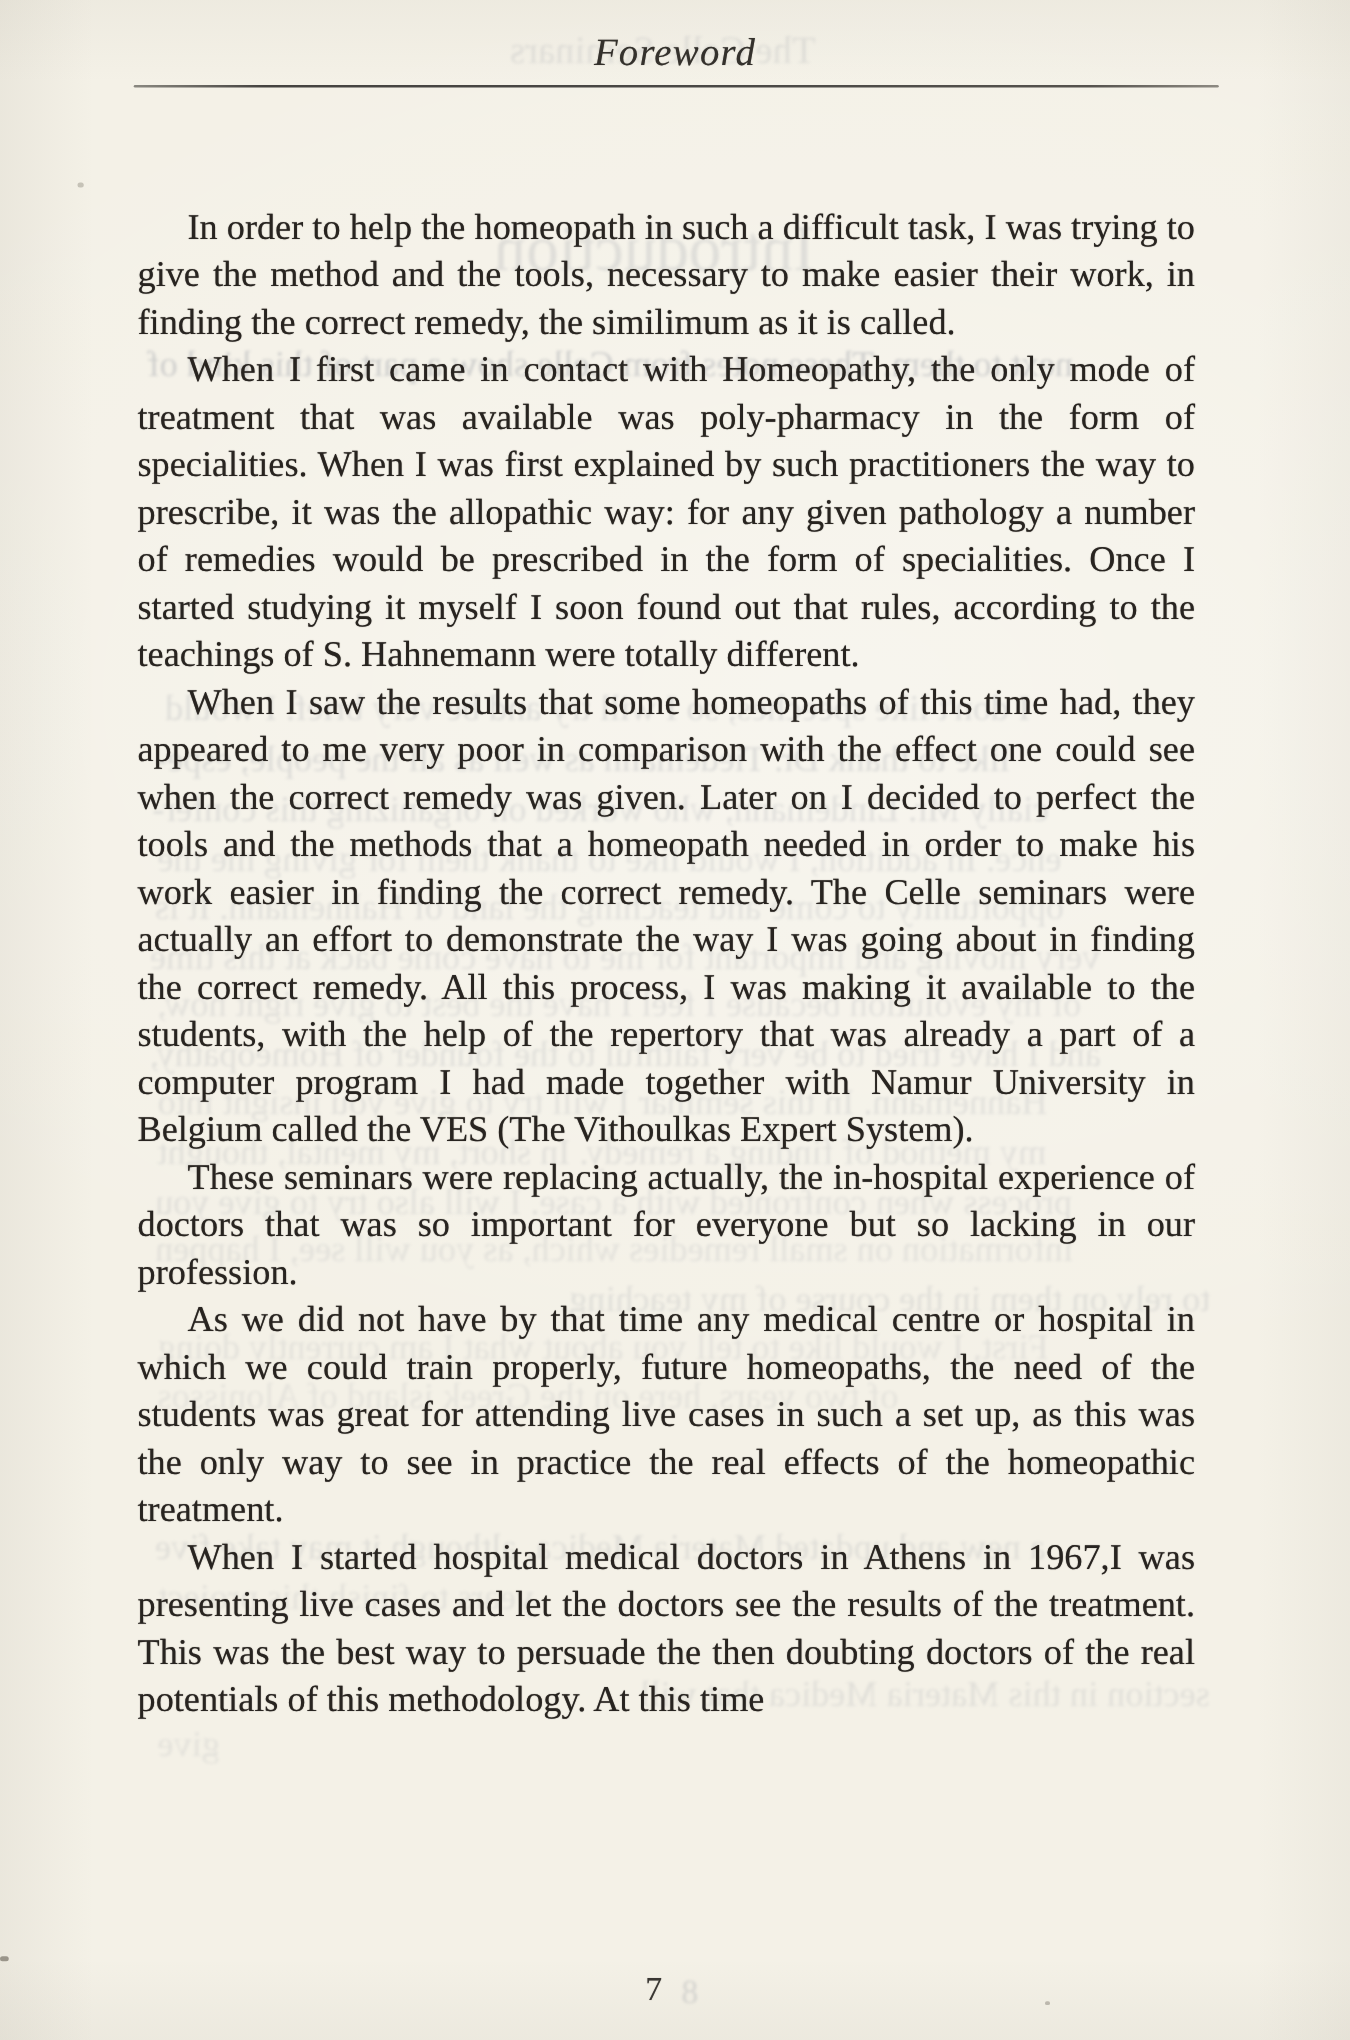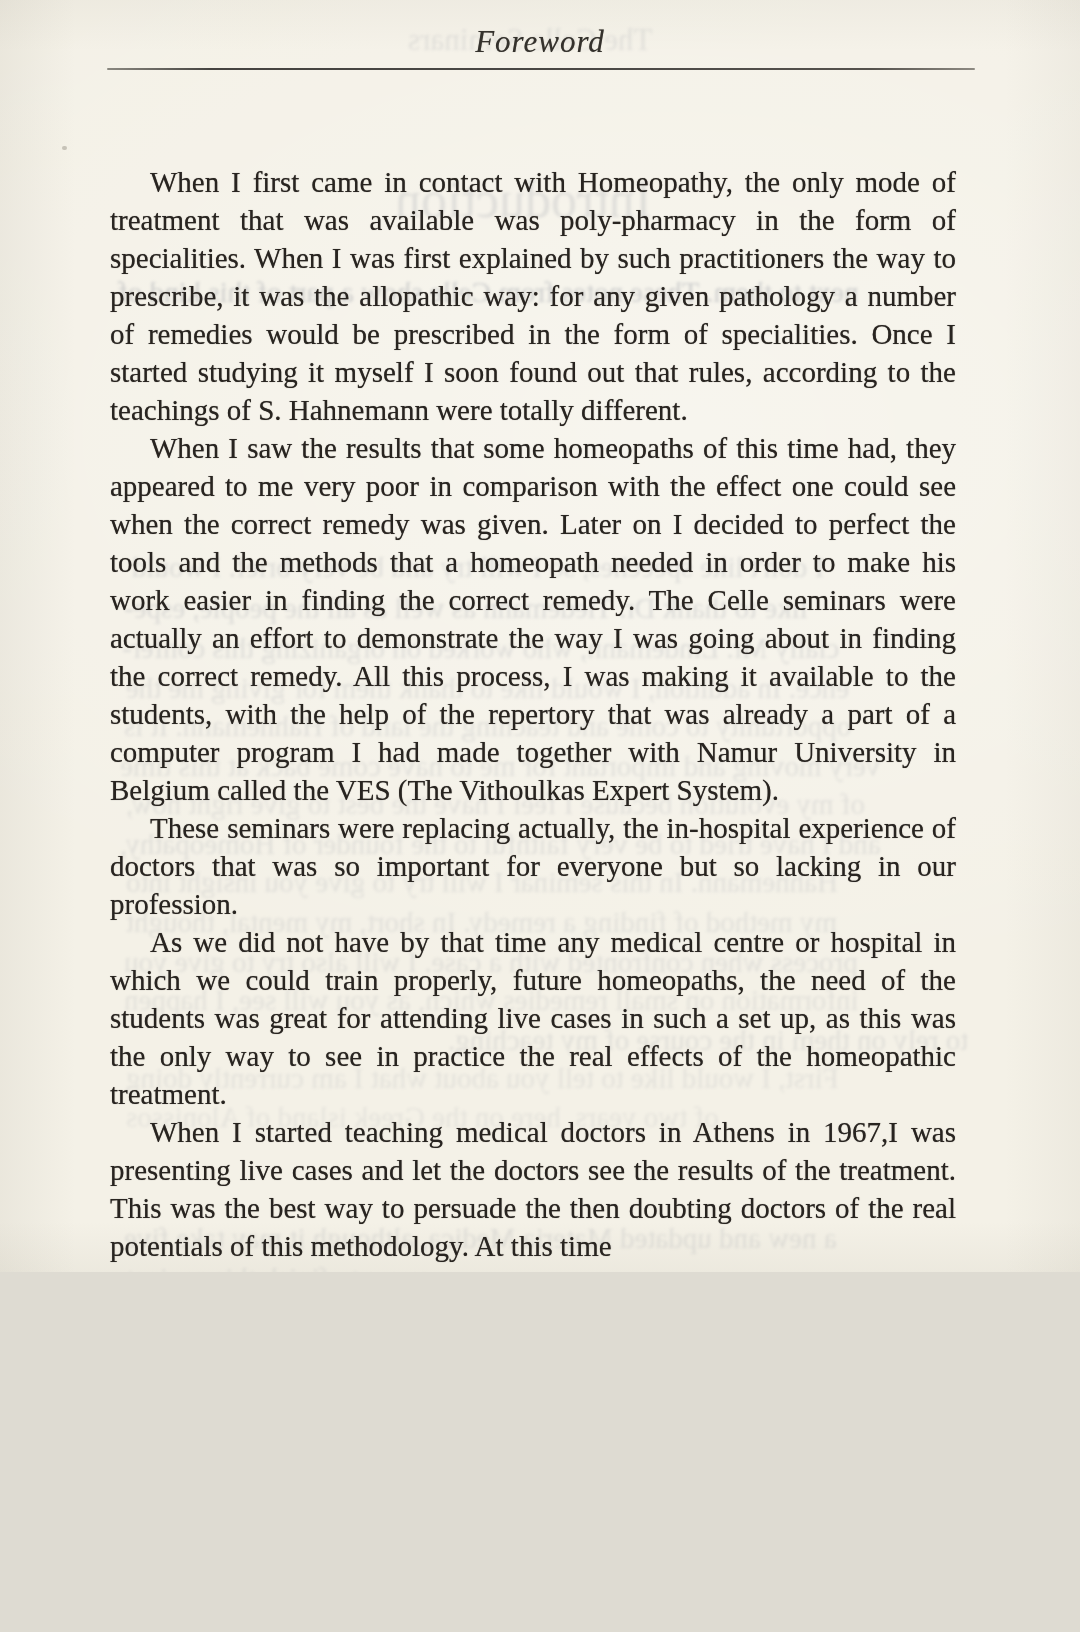--- a/index.html
+++ b/index.html
@@ -1,18 +1,18 @@
 <!DOCTYPE html>
 <html><head>
 <meta charset="utf-8">
 <style>
   html,body{margin:0;padding:0;background:#dedbd2;}
   .page{
     position:relative;
-    width:1080px;height:1272px;
+    width:1080px;height:1632px;
     overflow:hidden;
     font-family:"Liberation Serif", serif;
     color:#282420;
     background:
       radial-gradient(1400px 900px at 62% 34%, rgba(255,255,255,0.30), rgba(255,255,255,0) 65%),
       linear-gradient(90deg, rgba(120,113,96,0.08), rgba(120,113,96,0) 7%, rgba(120,113,96,0) 93%, rgba(120,113,96,0.06)),
       linear-gradient(180deg, rgba(135,128,110,0.06), rgba(135,128,110,0) 4%, rgba(135,128,110,0) 96%, rgba(135,128,110,0.07)),
       #f4f1e7;
   }
   .running-head{
@@ -80,25 +80,26 @@
       <div class="ghost-line" style="top: 1340px; right: 112px; opacity: 0.14;">section in this Materia Medica that will</div>
       <div class="ghost-line" style="top: 1380px; left: 126px; opacity: 0.12;">give</div>
       <div class="ghost-line" style="top: 1578px; left: 545px; font-size: 27px; opacity: 0.22;">8</div>
     </div>
 
   <div class="running-head">Foreword</div>
 
   <div class="head-rule"></div>
 
   <div class="body-text">
+      <p>In order to help the homeopath in such a difficult task, I was trying to give the method and the tools, necessary to make easier their work, in finding the correct remedy, the similimum as it is called.</p>
       <p>When I first came in contact with Homeopathy, the only mode of treatment that was available was poly-pharmacy in the form of specialities. When I was first explained by such practitioners the way to prescribe, it was the allopathic way: for any given pathology a number of remedies would be prescribed in the form of specialities. Once I started studying it myself I soon found out that rules, according to the teachings of S. Hahnemann were totally different.</p>
       <p>When I saw the results that some homeopaths of this time had, they appeared to me very poor in comparison with the effect one could see when the correct remedy was given. Later on I decided to perfect the tools and the methods that a homeopath needed in order to make his work easier in finding the correct remedy. The Celle seminars were actually an effort to demonstrate the way I was going about in finding the correct remedy. All this process, I was making it available to the students, with the help of the repertory that was already a part of a computer program I had made together with Namur University in Belgium called the VES (The Vithoulkas Expert System).</p>
       <p>These seminars were replacing actually, the in-hospital experience of doctors that was so important for everyone but so lacking in our profession.</p>
       <p>As we did not have by that time any medical centre or hospital in which we could train properly, future homeopaths, the need of the students was great for attending live cases in such a set up, as this was the only way to see in practice the real effects of the homeopathic treatment.</p>
-      <p>When I started teaching medical doctors in Athens in 1967,I was presenting live cases and let the doctors see the results of the treatment. This was the best way to persuade the then doubting doctors of the real potentials of this methodology. At this time</p>
+      <p>When I started hospital medical doctors in Athens in 1967,I was presenting live cases and let the doctors see the results of the treatment. This was the best way to persuade the then doubting doctors of the real potentials of this methodology. At this time</p>
     </div>
 
   <div class="page-number">7</div>
 
   <div class="speck s1"></div>
   <div class="speck s2"></div>
   <div class="speck s3"></div>
 
 </div>
 

